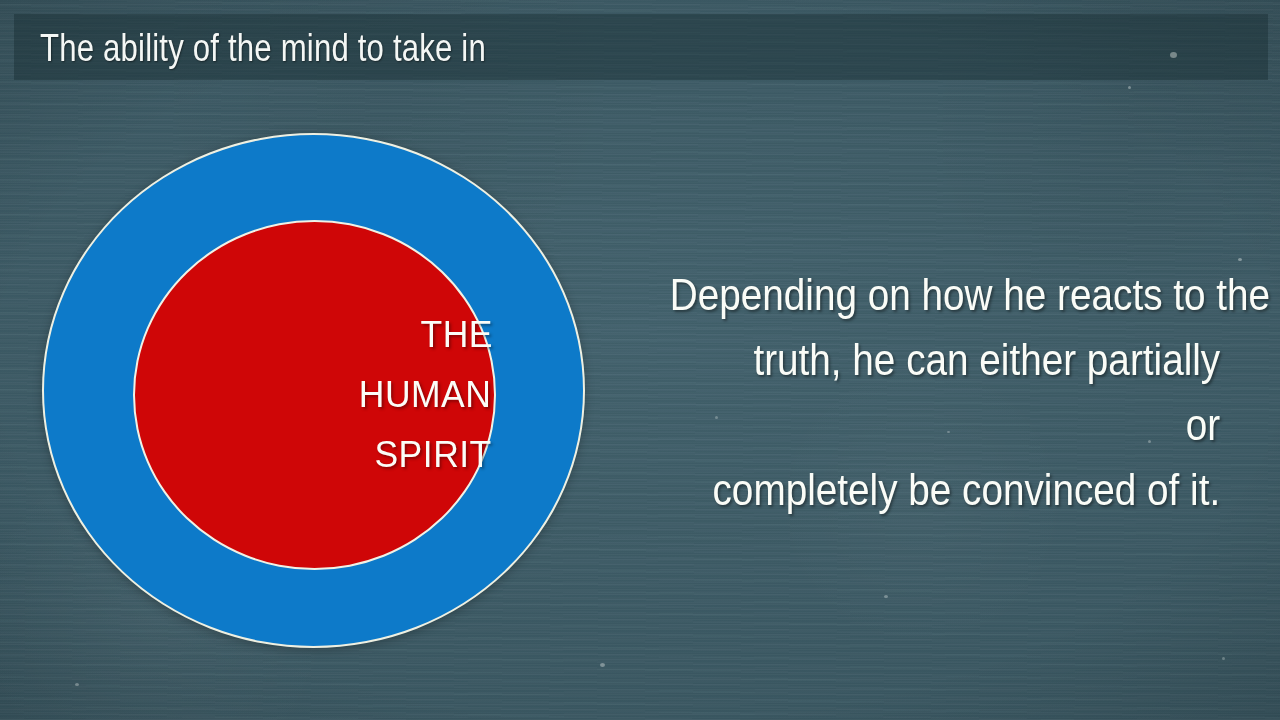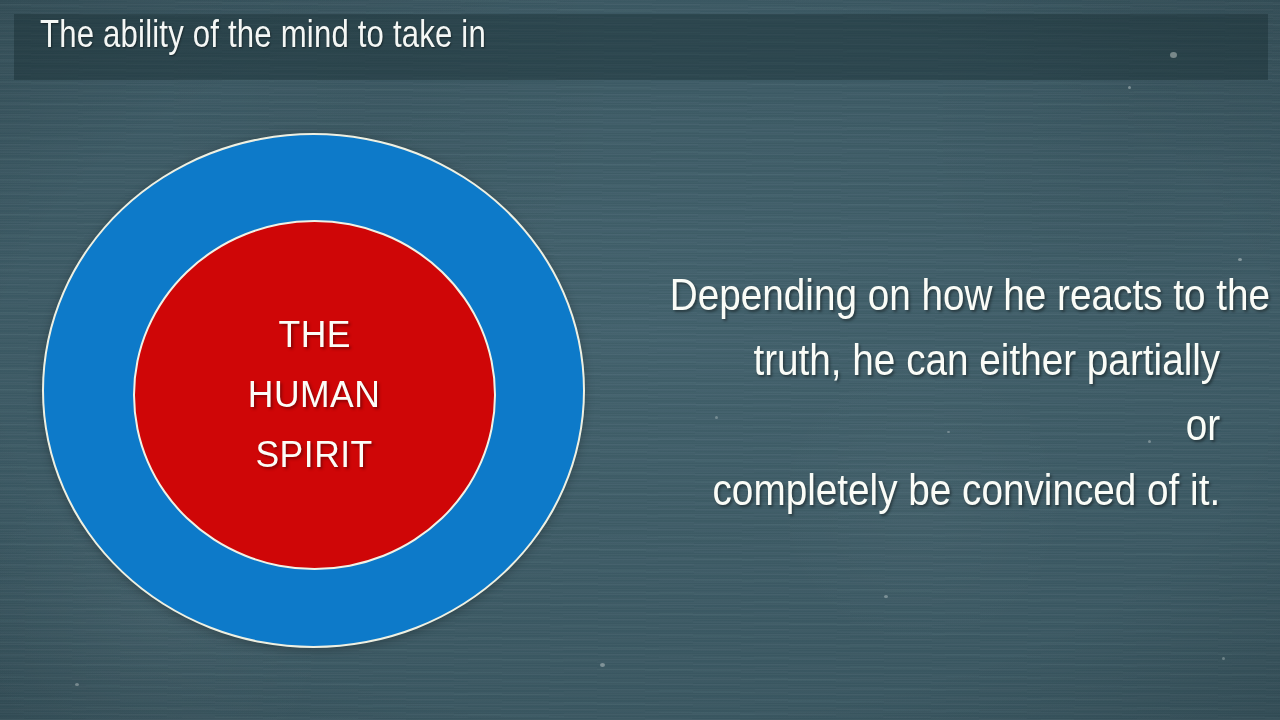--- a/index.html
+++ b/index.html
@@ -84,21 +84,21 @@
 
   
   #title-bar {
     position: absolute;
     left: 14px;
     top: 14px;
     width: 1254px;
     height: 66px;
     background: rgba(22,44,48,0.42);
     display: flex;
-    align-items: flex-start;
+    align-items: center;
   }
   #title-text {
     margin-left: 26px;
     color: #f4f7f5;
     font-size: 39px;
     line-height: 1;
     letter-spacing: 0.2px;
     transform: scaleX(0.80);
     transform-origin: left center;
     white-space: nowrap;
@@ -127,21 +127,21 @@
     left: 89px;
     top: 85px;
     width: 363px;
     height: 350px;
     border-radius: 50%;
     background: #cf0607;
     border: 2px solid #f0f2e6;
     box-sizing: border-box;
     display: flex;
     flex-direction: column;
-    align-items: center;
+    align-items: flex-end;
     justify-content: center;
   }
   .inner-line {
     color: #fbfdf8;
     font-size: 37px;
     line-height: 60px;
     letter-spacing: 0.5px;
     text-align: center;
     transform: scaleX(0.96);
     text-shadow: 2px 2px 3px rgba(0,0,0,0.35);

